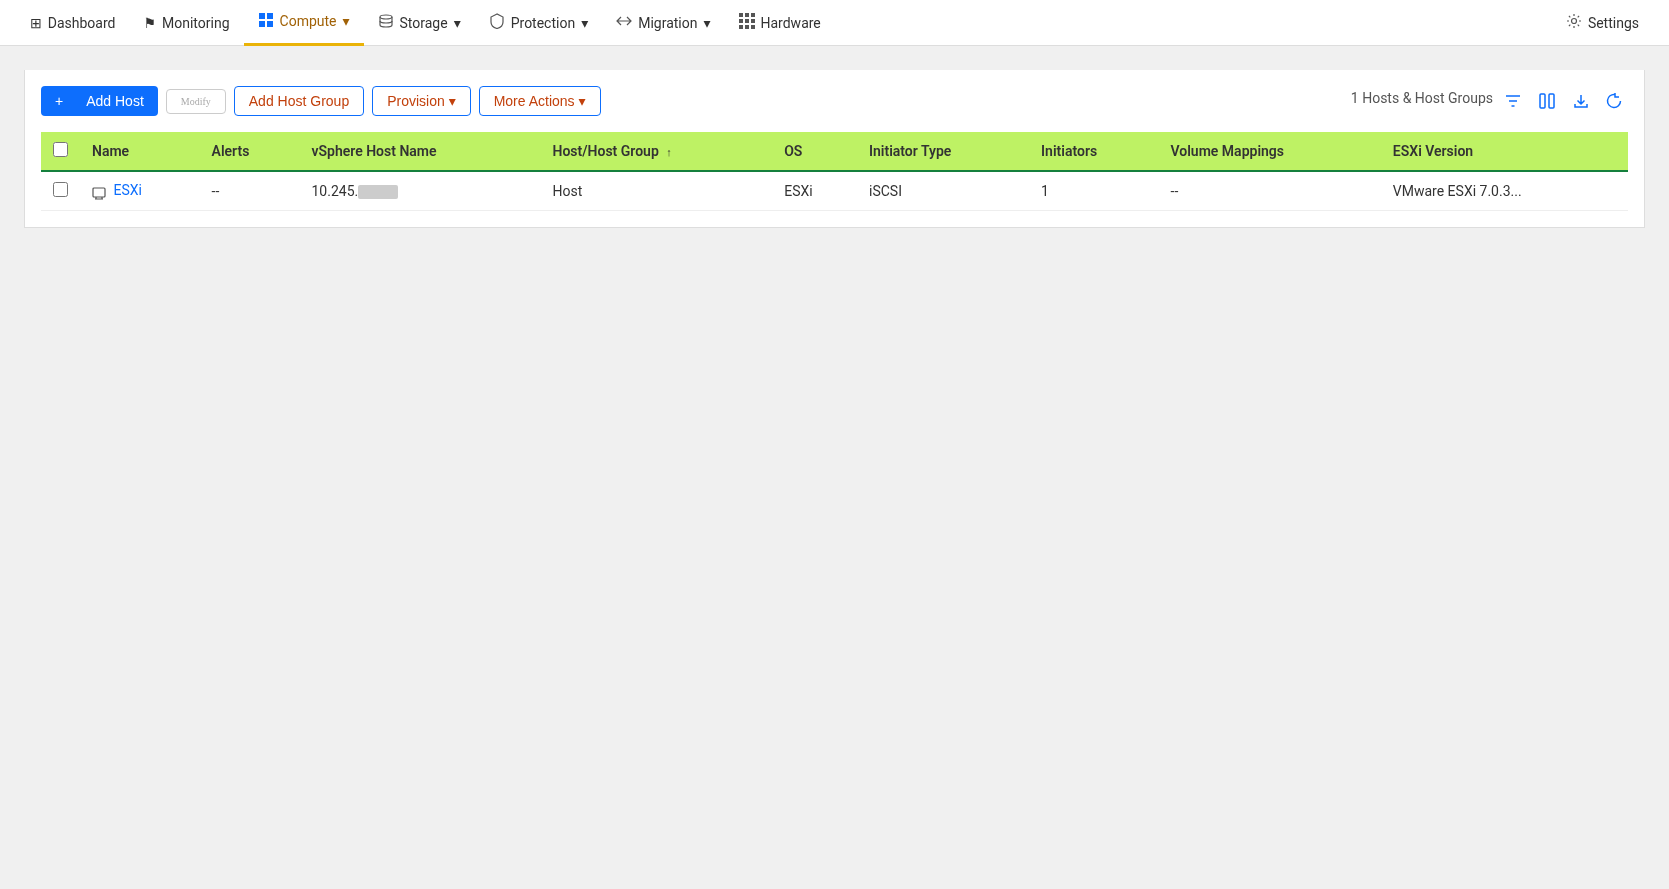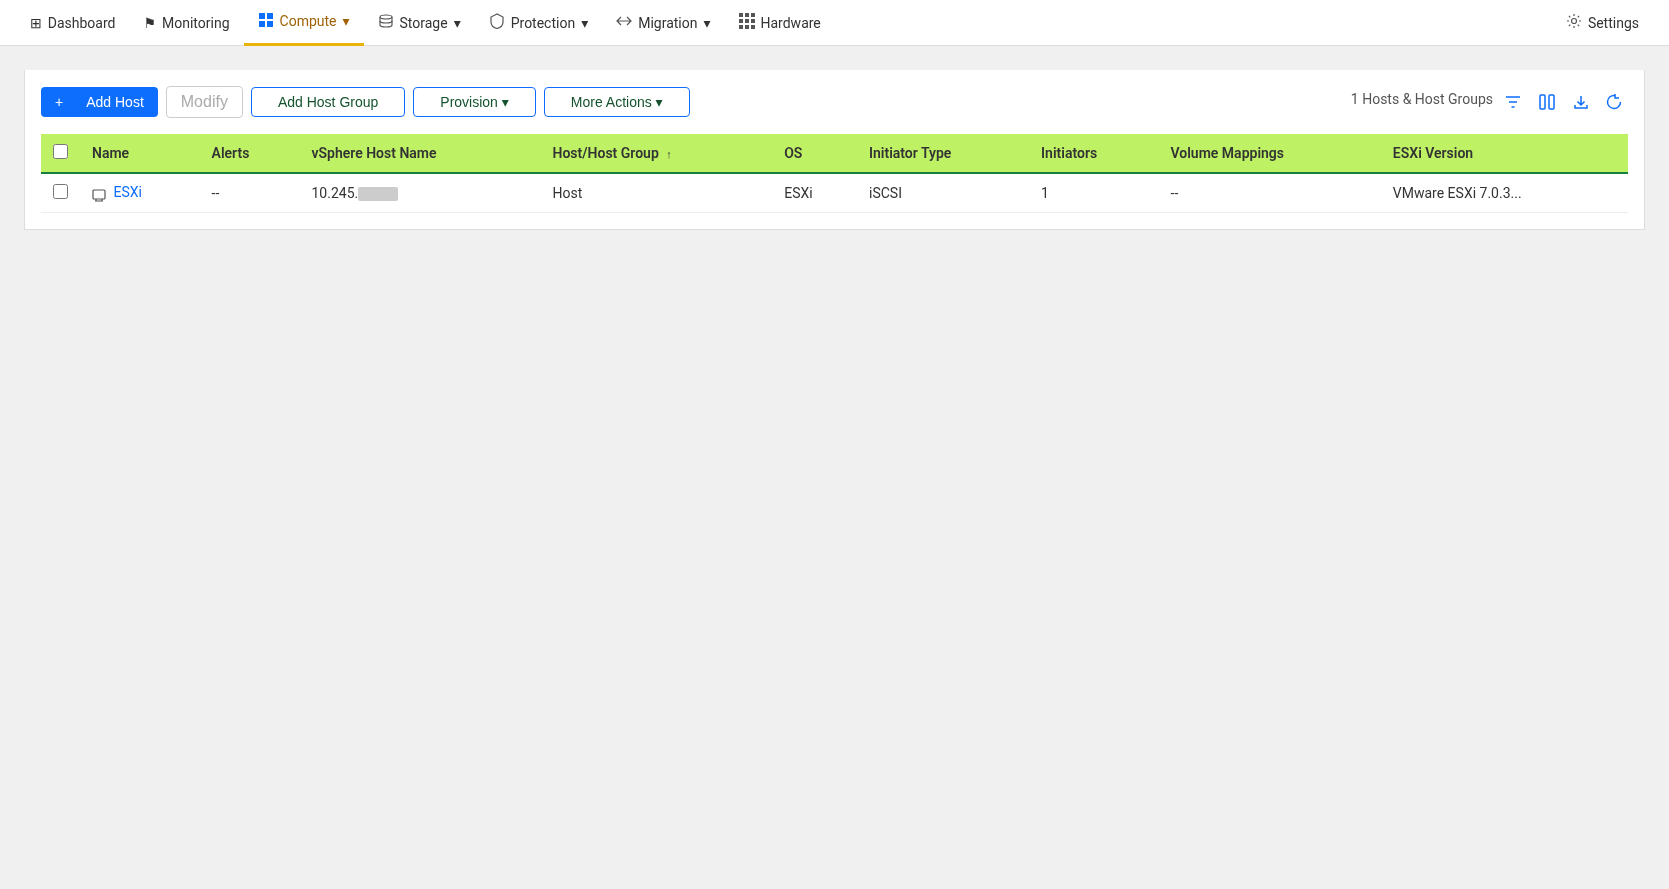--- a/index.html
+++ b/index.html
@@ -88,40 +88,41 @@
       border-radius: 4px;
       cursor: pointer;
       font-size: 14px;
       display: flex;
       align-items: center;
       gap: 4px;
       white-space: nowrap;
     }
     .btn-secondary {
       background: #fff;
-      color: #14532d;
+      color: #c2410c;
       border: 1px solid #0d6efd;
-      padding: 6px 26px;
+      padding: 6px 14px;
       border-radius: 4px;
       cursor: pointer;
       font-size: 14px;
       display: flex;
       align-items: flex-end;
       gap: 4px;
       white-space: nowrap;
     }
     .btn-disabled {
       background: #fff;
       color: #aaa;
       border: 1px solid #ccc;
       padding: 6px 14px;
       border-radius: 4px;
       cursor: default;
-      font-size: 16px;
-      white-space: nowrap;
+      font-size: 10px;
+      white-space: nowrap;
+      font-family: Liberation Serif, serif;
     }
 
     .toolbar-right {
       margin-left: auto;
       display: flex;
       gap: 7px;
     }
     .host-count {
       font-size: 14px;
       color: #555;

